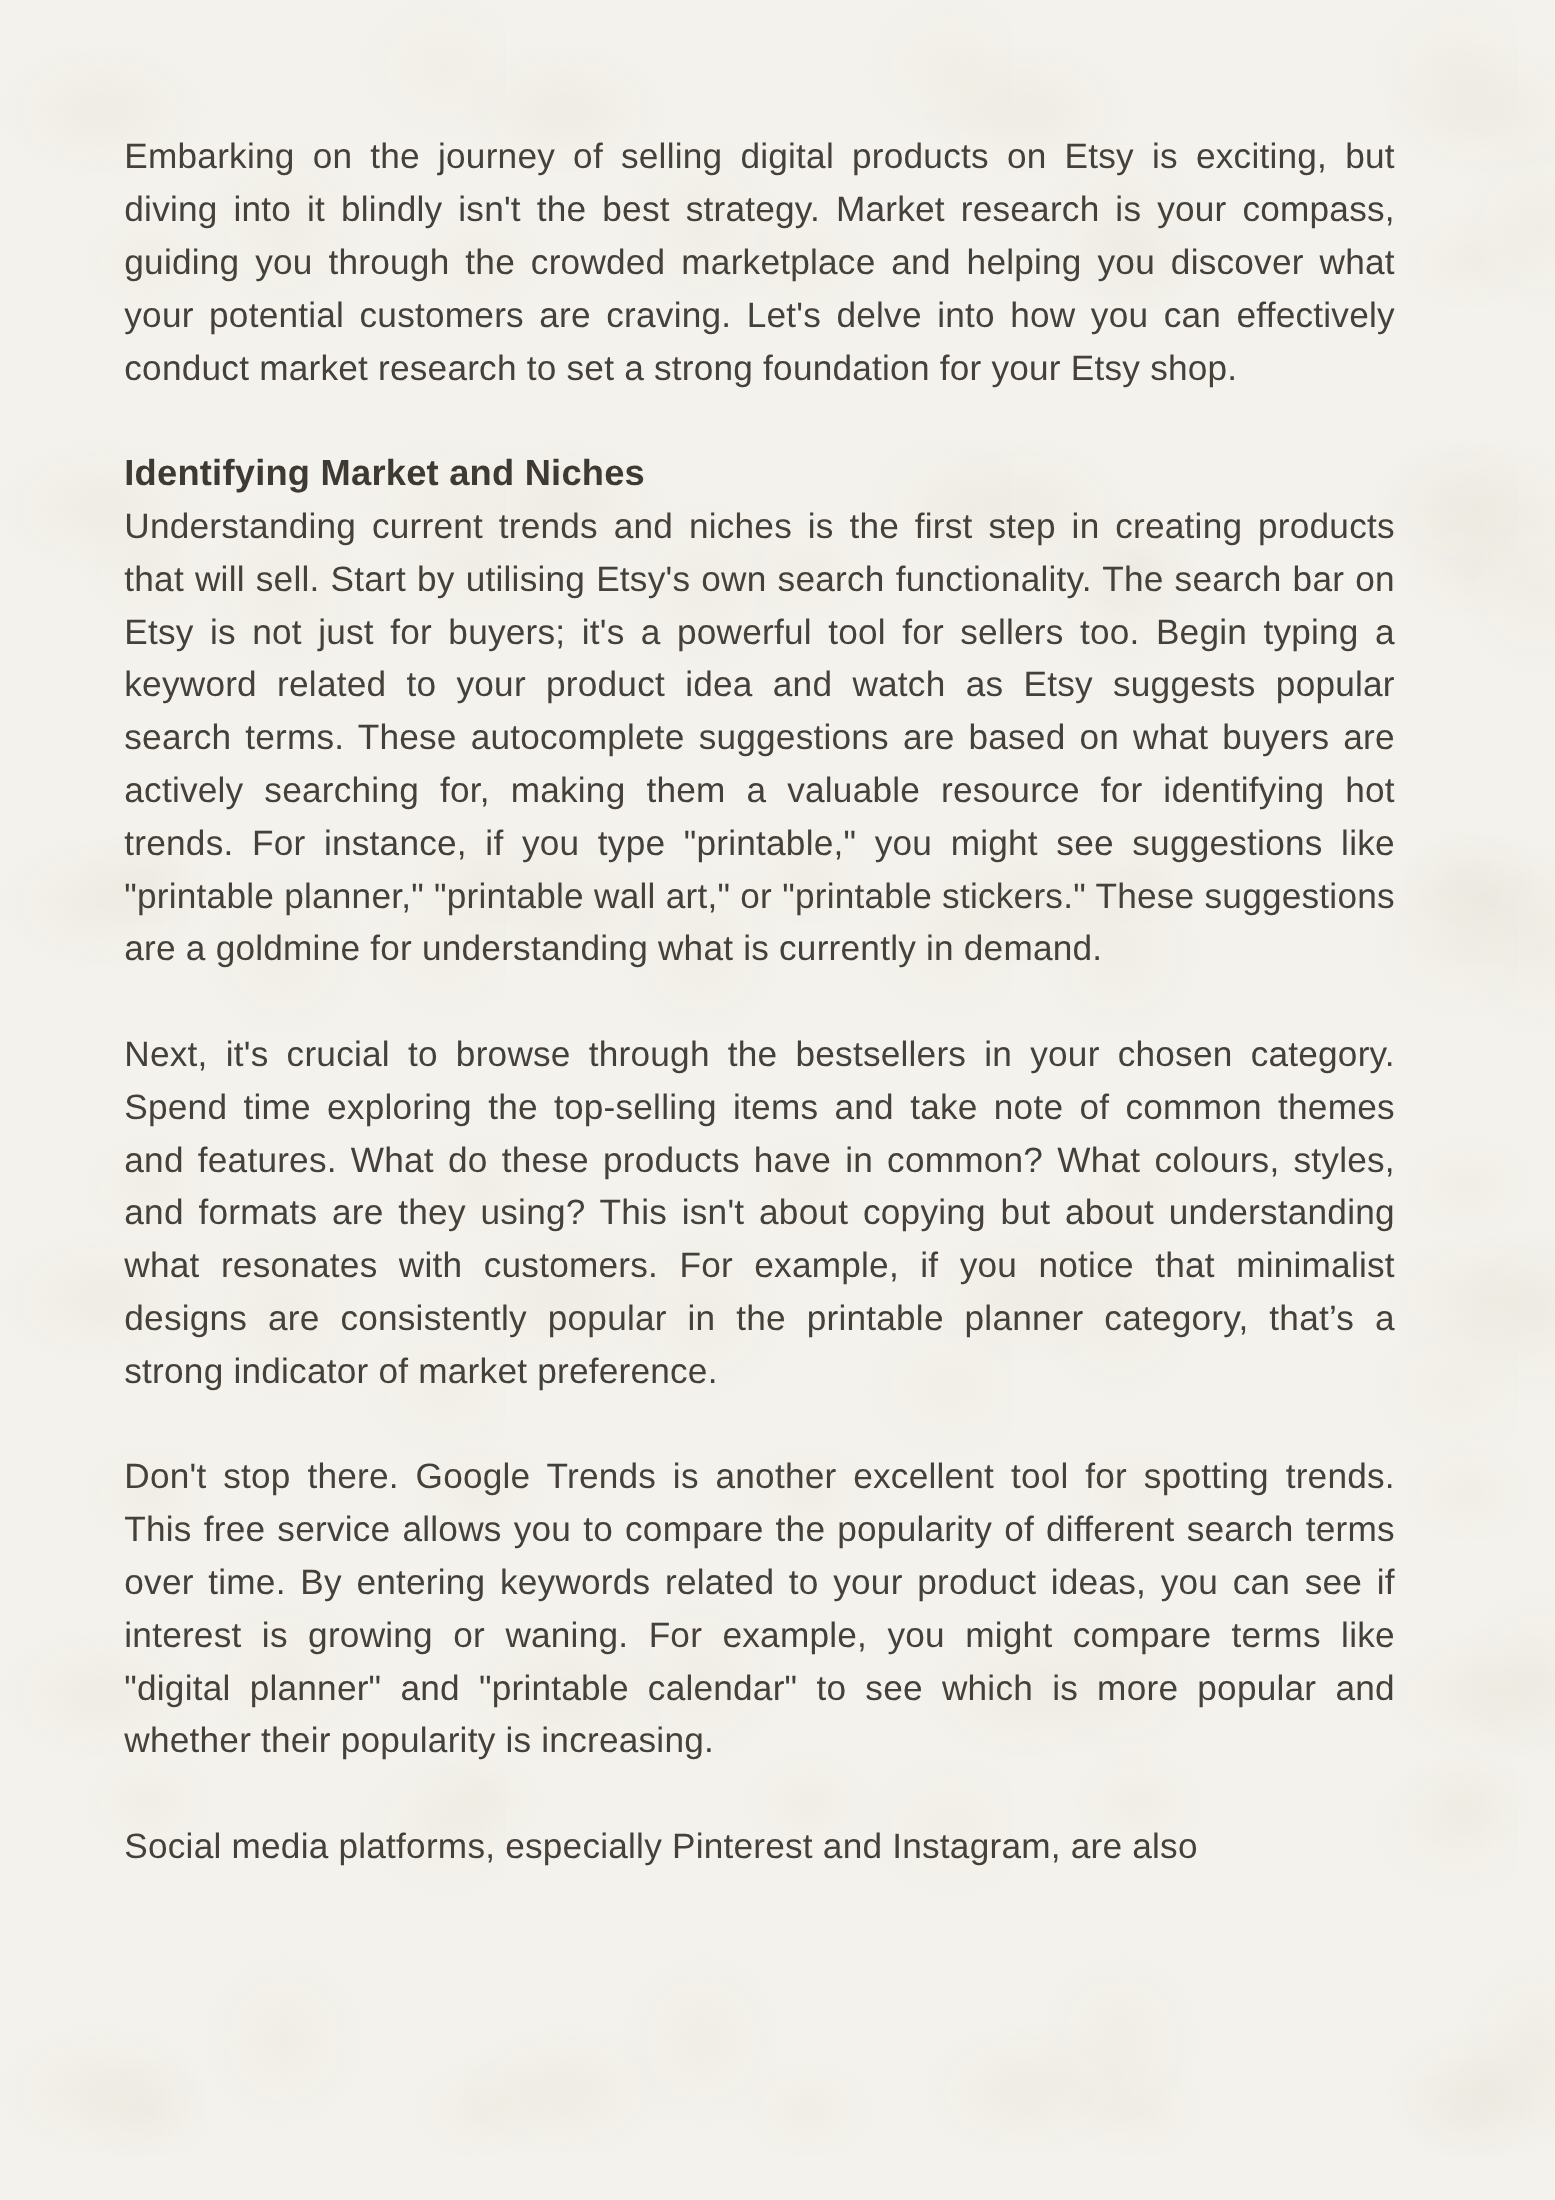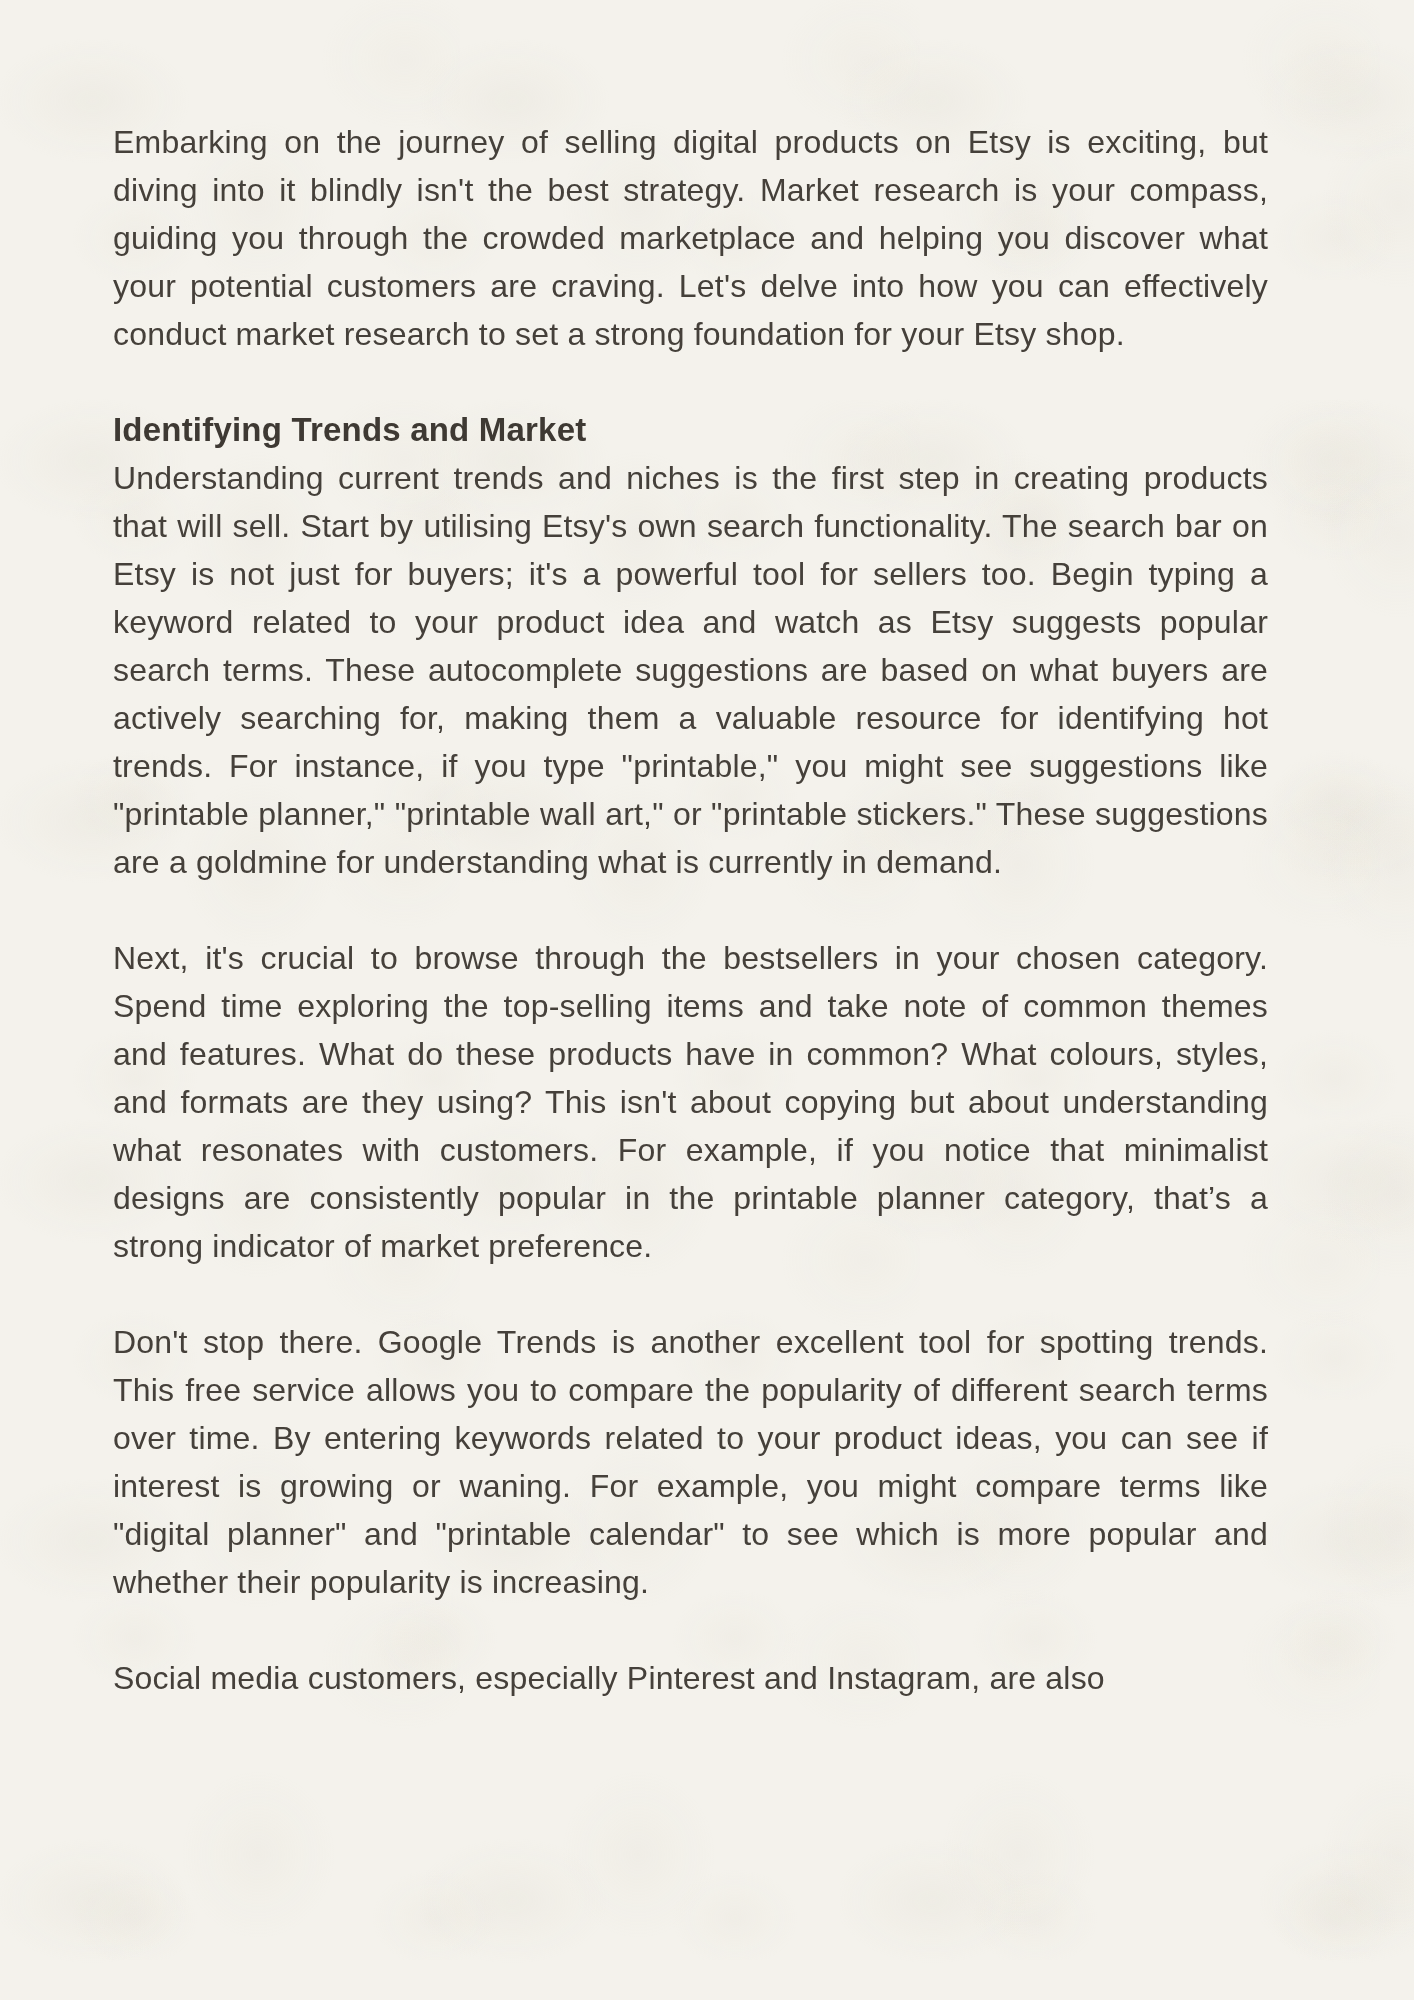--- a/index.html
+++ b/index.html
@@ -46,22 +46,22 @@
     color: #3e3933;
     letter-spacing: 0.2px;
   }
 </style>
 </head>
 <body>
 
 <div class="page">
   <p class="para">Embarking on the journey of selling digital products on Etsy is exciting, but diving into it blindly isn't the best strategy. Market research is your compass, guiding you through the crowded marketplace and helping you discover what your potential customers are craving. Let's delve into how you can effectively conduct market research to set a strong foundation for your Etsy shop.</p>
 
-  <h2 class="heading">Identifying Trends and Market</h2>
+  <h2 class="heading">Identifying Market and Niches</h2>
 
   <p class="para">Understanding current trends and niches is the first step in creating products that will sell. Start by utilising Etsy's own search functionality. The search bar on Etsy is not just for buyers; it's a powerful tool for sellers too. Begin typing a keyword related to your product idea and watch as Etsy suggests popular search terms. These autocomplete suggestions are based on what buyers are actively searching for, making them a valuable resource for identifying hot trends. For instance, if you type "printable," you might see suggestions like "printable planner," "printable wall art," or "printable stickers." These suggestions are a goldmine for understanding what is currently in demand.</p>
 
   <p class="para">Next, it's crucial to browse through the bestsellers in your chosen category. Spend time exploring the top-selling items and take note of common themes and features. What do these products have in common? What colours, styles, and formats are they using? This isn't about copying but about understanding what resonates with customers. For example, if you notice that minimalist designs are consistently popular in the printable planner category, that’s a strong indicator of market preference.</p>
 
   <p class="para">Don't stop there. Google Trends is another excellent tool for spotting trends. This free service allows you to compare the popularity of different search terms over time. By entering keywords related to your product ideas, you can see if interest is growing or waning. For example, you might compare terms like "digital planner" and "printable calendar" to see which is more popular and whether their popularity is increasing.</p>
 
-  <p class="para last">Social media customers, especially Pinterest and Instagram, are also</p>
+  <p class="para last">Social media platforms, especially Pinterest and Instagram, are also</p>
 </div>
 
 </body></html>

